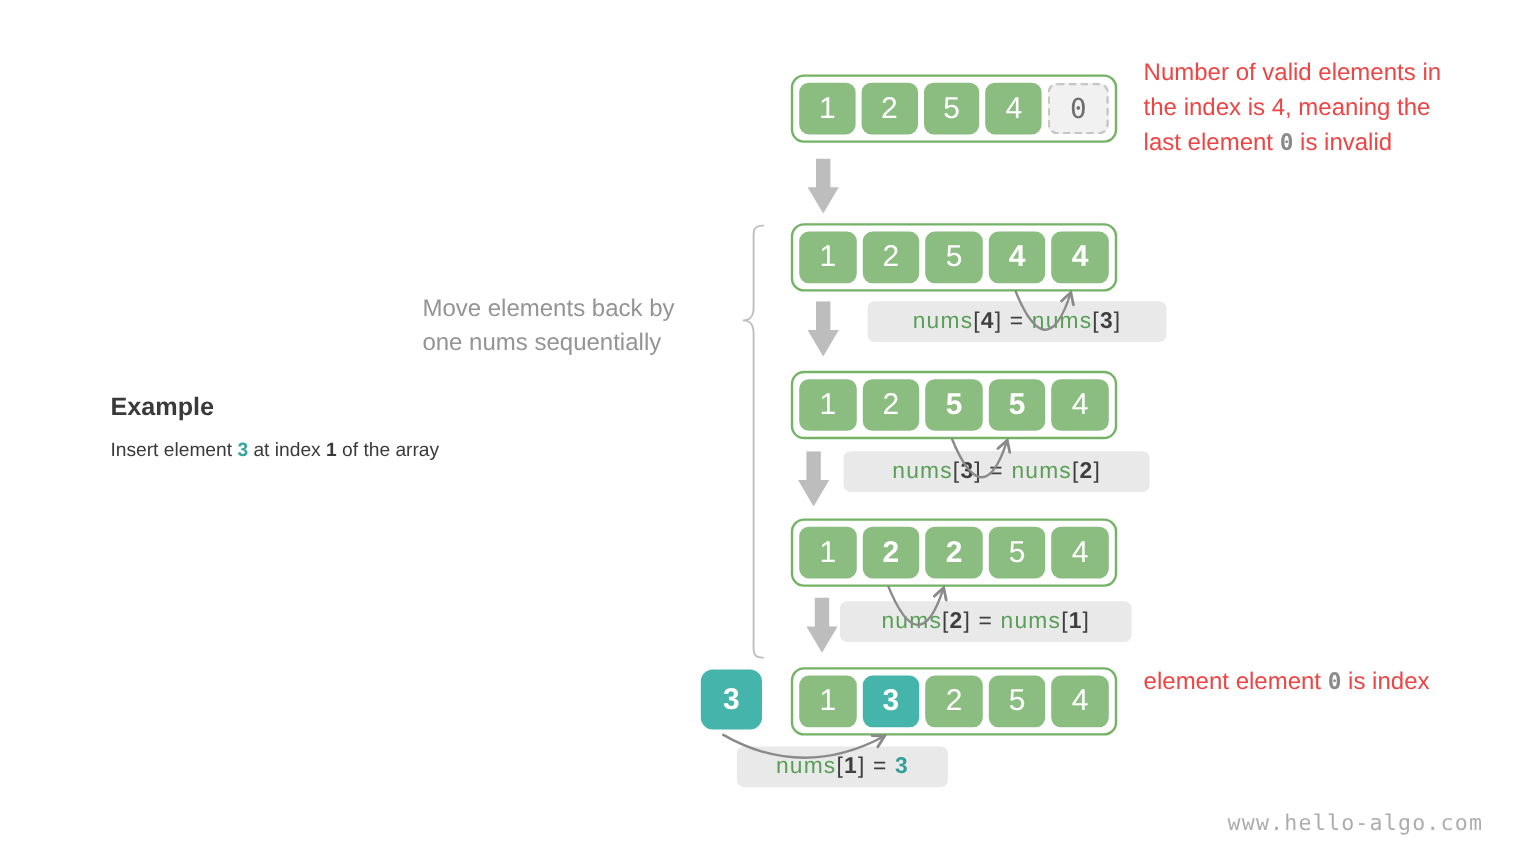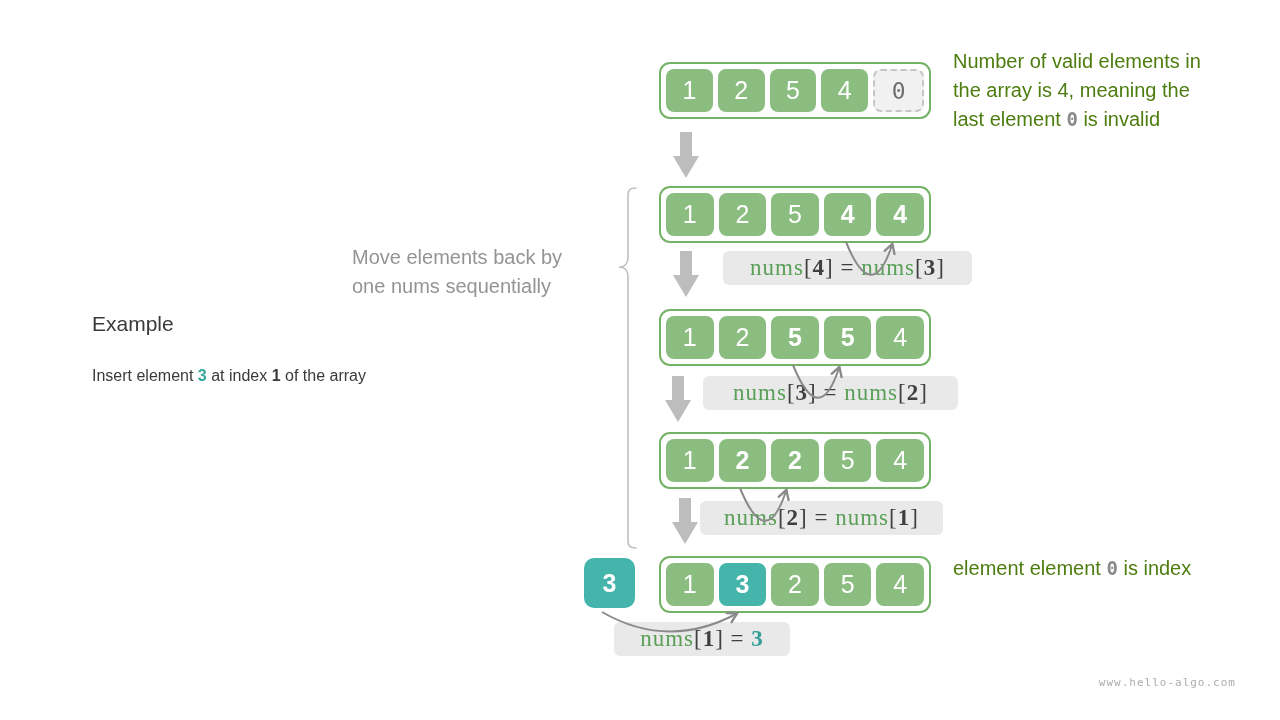--- a/index.html
+++ b/index.html
@@ -27,42 +27,42 @@
     position:absolute; left:584px; top:558px; width:51px; height:50px;
     background:#45B5AC; border-radius:10px; color:#ffffff;
     font-size:25px; font-weight:700;
     display:flex; align-items:center; justify-content:center;
   }
 
   
   .code-label {
     position:absolute; height:34px; background:#E9E9E9; border-radius:6px;
     display:flex; align-items:center; justify-content:center;
-    font-family:Liberation Serif, serif; font-size:23px; letter-spacing:1px;
+    font-family:Liberation Sans, sans-serif; font-size:19px; letter-spacing:1px;
     z-index:1; white-space:pre;text-align:right;
   }
   .seg-g  { color:#5A9F58; }
   .seg-d  { color:#3F3F3F; }
   .seg-b  { color:#3F3F3F; font-weight:700; }
   .seg-tg { color:#339E97; font-weight:700; }
 
   
   .note { position:absolute; color:#949494; font-size:20px; line-height:29px; }
-  .seg-n  { color:#4d7c0f; }
+  .seg-n  { color:#ef4444; }
   .seg-nm { color:#8A8A8A; font-family:"DejaVu Sans Mono", monospace; font-weight:700; font-size:19px; }
 
-  .example-heading { position:absolute; left:92px; top:312px; font-size:21px; font-weight:400; color:#3A3A3A; }
+  .example-heading { position:absolute; left:92px; top:328px; font-size:21px; font-weight:700; color:#3A3A3A; }
   .example-line { position:absolute; left:92px; top:367px; font-size:16px; color:#3A3A3A; white-space:pre; }
   .seg-x  { color:#3A3A3A; }
   .seg-xt { color:#35A79C; font-weight:700; }
   .seg-xb { color:#3A3A3A; font-weight:700; }
 
   .watermark {
     position:absolute; right:44px; top:676px; color:#ADADAD;
-    font-family:"DejaVu Sans Mono", monospace; font-size:11px; letter-spacing:1px;
+    font-family:"DejaVu Sans Mono", monospace; font-size:18px; letter-spacing:1px;
   }
 
   .abs { position:absolute; }
   .arc { z-index:2; }
 </style>
 </head>
 <body>
 
 <div class="canvas">
 
@@ -81,21 +81,21 @@
     <div>Move elements back by</div>
     <div>one nums sequentially</div>
   </div>
 
   <svg class="abs" style="left:610px; top:180px;" width="30" height="376">
     <path d="M 26,8 C 17,8 18,13 18,20 L 18,76 C 18,83 16,87 9,87 C 16,87 18,91 18,98 L 18,356 C 18,363 17,368 26,368" fill="none" stroke="#BFBFBF" stroke-width="1.6" stroke-linecap="round"></path>
   </svg>
 
   <div class="note" style="left:953px; top:47px; width:305px;">
     <div><span class="seg-n">Number of valid elements in</span></div>
-    <div><span class="seg-n">the array is 4, meaning the</span></div>
+    <div><span class="seg-n">the index is 4, meaning the</span></div>
     <div><span class="seg-n">last element </span><span class="seg-nm">0</span><span class="seg-n"> is invalid</span></div>
   </div>
 
   <div class="note" style="left:953px; top:554px; width:305px;">
     <div><span class="seg-n">element element </span><span class="seg-nm">0</span><span class="seg-n"> is index</span></div>
   </div>
 
   <svg class="abs" style="left:671px; top:132px;" width="30" height="46">
     <polygon points="9,0 21,0 21,24 28,24 15,46 2,24 9,24" fill="#BDBDBD"></polygon>
   </svg>

